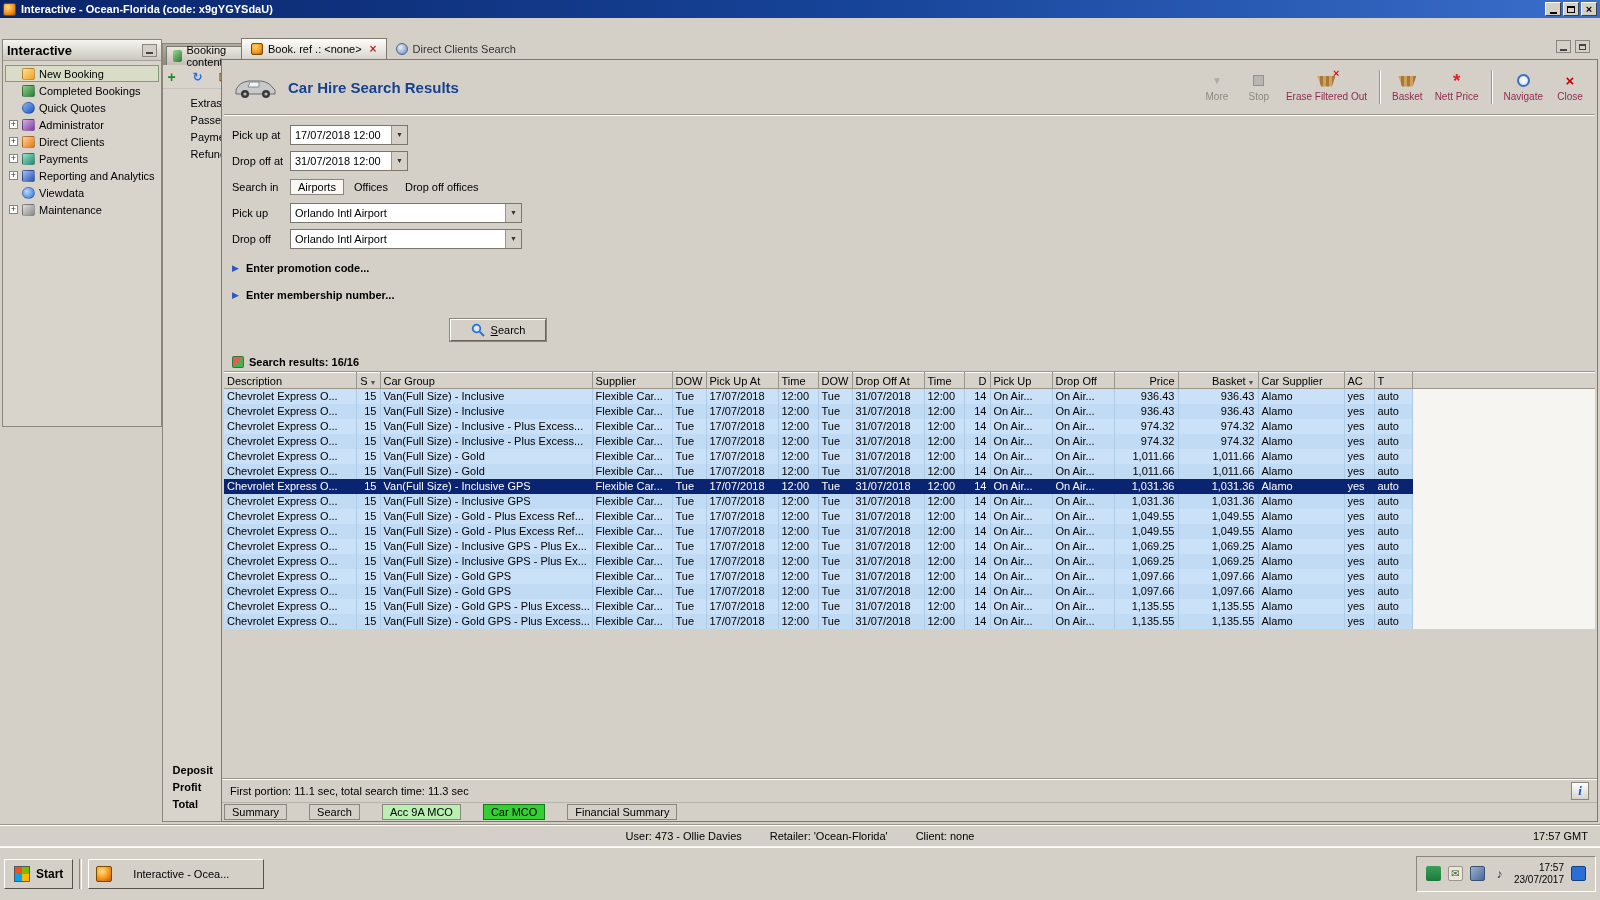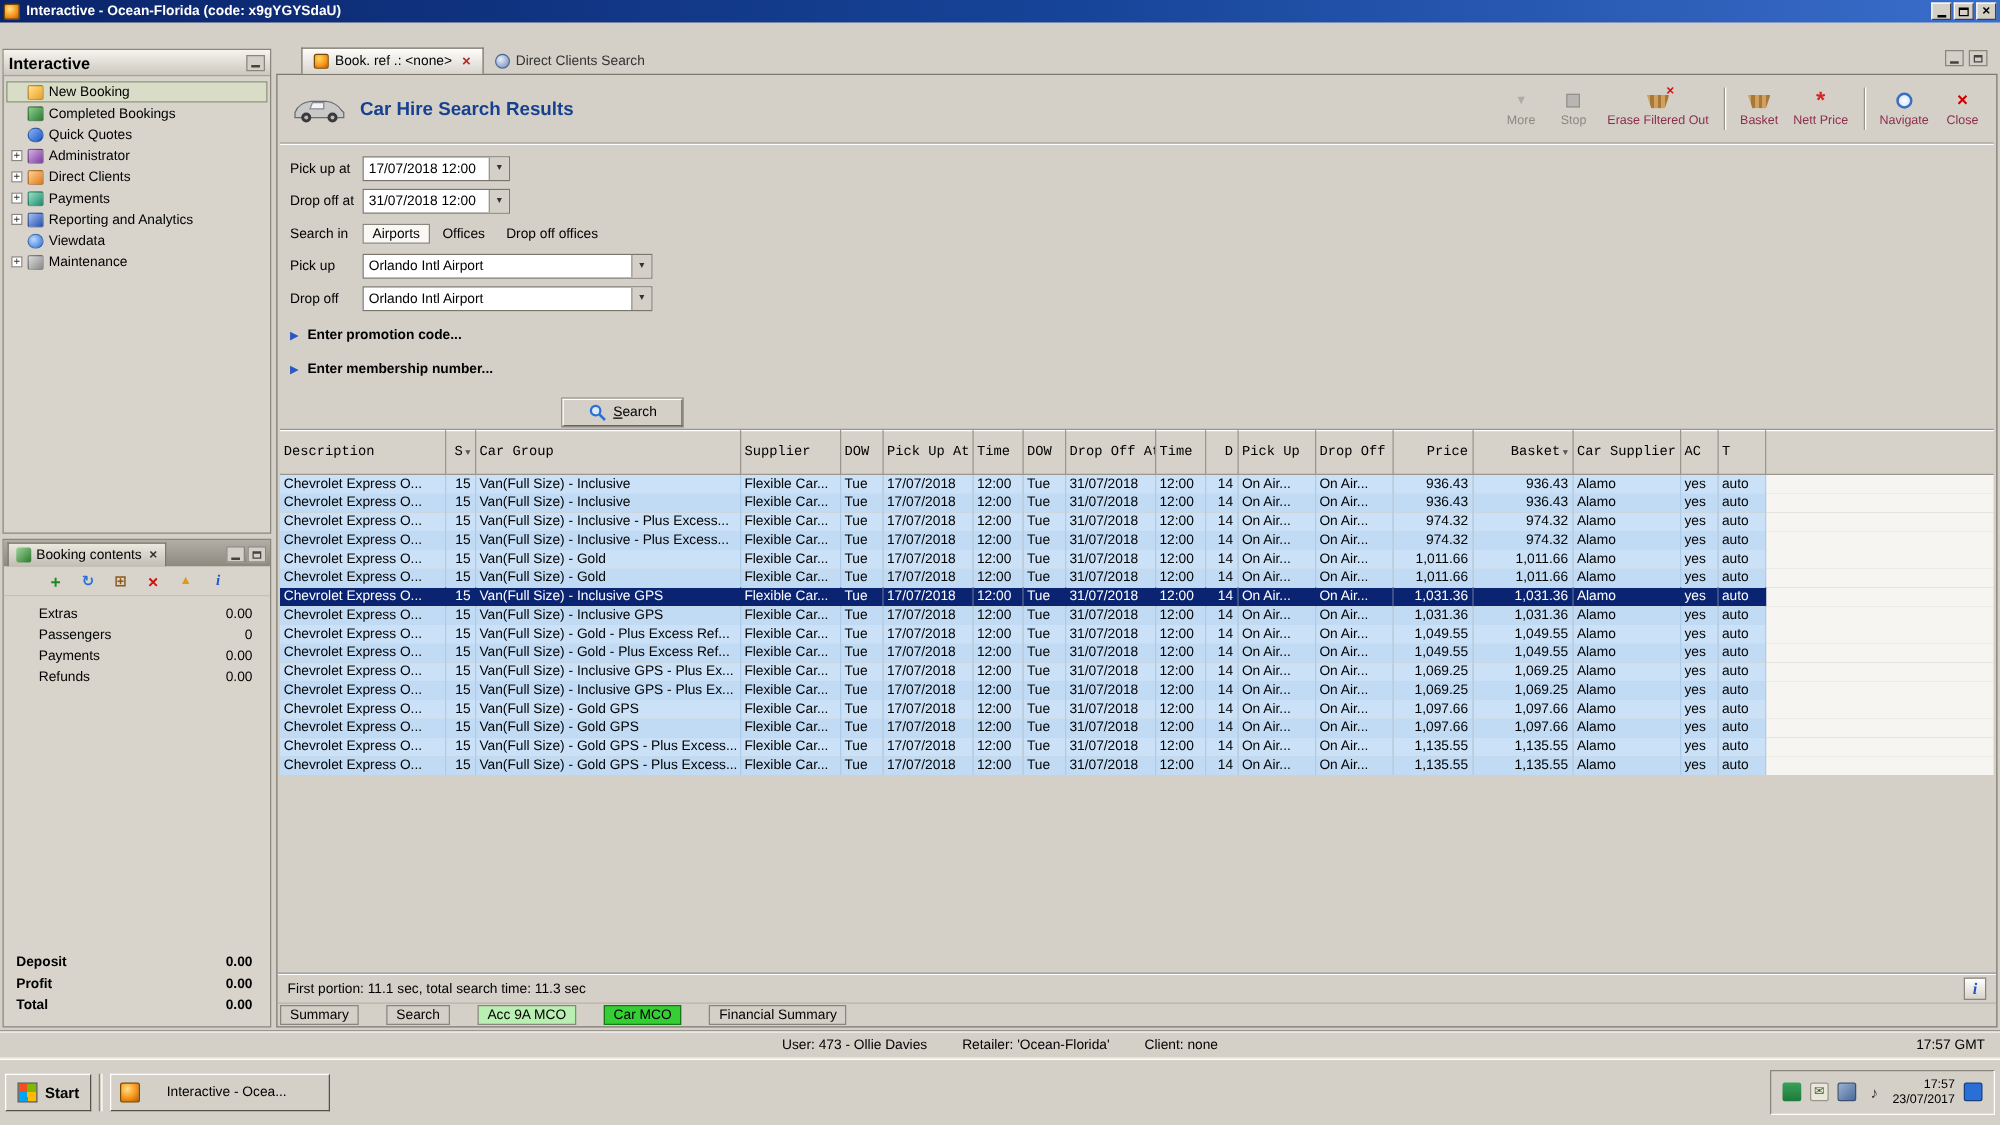--- a/index.html
+++ b/index.html
@@ -21,21 +21,21 @@
   .gl-close { font-size:11px; font-weight:bold; line-height:10px; }
 
   
   .menubar { position:absolute; top:18px; left:0; right:0; height:19px; display:flex; align-items:center;
     padding-left:3px; background:#d4d0c8; border-bottom:1px solid #c4c0b8; }
   .menu-item { padding:2px 8px; }
 
   .body-row { position:absolute; top:37px; left:0; right:0; bottom:76px; display:flex; }
 
   
-  .sidebar { width:218px; flex:0 0 218px; display:flex; flex-direction:column; padding:2px 1px 2px 2px; }
+  .sidebar { width:218px; flex:0 0 218px; display:flex; flex-direction:row; padding:2px 1px 2px 2px; }
   .ipanel { height:388px; border:1px solid #8a867e; background:#d8d4cc; display:flex; flex-direction:column; }
   .ipanel-header { height:21px; display:flex; align-items:center; padding:0 4px;
     background:linear-gradient(#f6f4ee,#ccc8bf); border-bottom:1px solid #a6a29a; }
   .ipanel-title { font-size:13px; font-weight:bold; }
   .mini-btn { width:15px; height:13px; border:1px solid #8a867e; background:#d4d0c8; display:flex; align-items:center; justify-content:center; }
   .mini-btn + .mini-btn { margin-left:2px; }
   .mini-min { width:7px; height:2px; background:#444; margin-top:6px; }
   .mini-max { width:7px; height:6px; border:1px solid #444; border-top-width:2px; }
   .tree { flex:1; padding:4px 2px; overflow:hidden; }
   .tree-item { height:17px; display:flex; align-items:center; gap:4px; padding:0 3px; border:1px solid transparent; }
@@ -131,21 +131,21 @@
     box-shadow:0 0 0 1px #8a867e; display:flex; align-items:center; justify-content:center; gap:6px;
     font-size:11px; font-family:inherit; color:#000; }
 
   .results-label-row { display:flex; align-items:center; gap:5px; margin:13px 0 3px 10px; font-weight:bold; flex:0 0 auto; }
   .res-icon { width:12px; height:12px; border-radius:2px; background:linear-gradient(135deg,#e85a5a 50%,#4ab04a 50%); border:1px solid rgba(0,0,0,.3); }
 
   
   .table-wrap { flex:1; margin:0 2px; overflow:hidden; background:#d4d0c8; border-top:1px solid #9a968e; }
   table.results { border-collapse:collapse; table-layout:fixed; width:100%; }
   th,td { padding:0 3px; height:15px; overflow:hidden; white-space:nowrap; font-size:11px; font-weight:normal; text-align:left; }
-  thead th { background:#d6d2ca; border-right:1px solid #9a968e; border-bottom:1px solid #9a968e; border-top:1px solid #fff; height:35px;font-family:Liberation Mono, monospace; }
+  thead th { background:#d6d2ca; border-right:1px solid #9a968e; border-bottom:1px solid #9a968e; border-top:1px solid #fff; height:16px; }
   thead th .sort { font-size:7px; color:#555; margin-left:2px; }
   tbody td { border-right:1px solid #aecbe8; }
   tr.even td { background:#cae1f7; }
   tr.odd td { background:#c1dbf4; }
   tr.selected td { background:#0a2472; color:#fff; border-right-color:#0a2472; }
   td.cfill, tr.even td.cfill, tr.odd td.cfill, tr.selected td.cfill { background:#f6f5f1; border-right:none; color:#000; }
   th.cfill { border-right:none; }
   .num { text-align:right; }
   col.w0{width:132px} col.w1{width:24px} col.w2{width:212px} col.w3{width:80px} col.w4{width:34px}
   col.w5{width:72px} col.w6{width:40px} col.w7{width:34px} col.w8{width:72px} col.w9{width:40px}
@@ -465,20 +465,24 @@
             <button class="search-btn">
               <svg width="14" height="14" viewBox="0 0 14 14">
                 <circle cx="5.5" cy="5.5" r="3.8" fill="#dce9fb" stroke="#2a6fd6" stroke-width="1.8"></circle>
                 <line x1="8.6" y1="8.6" x2="13" y2="13" stroke="#2a6fd6" stroke-width="2"></line>
               </svg>
               <span><u>S</u>earch</span>
             </button>
           </div>
         </div>
 
+        <div class="results-label-row">
+          <span class="res-icon"></span>
+          <span>Search results: 16/16</span>
+        </div>
 
         <div class="table-wrap">
           <table class="results">
             <colgroup>
                 <col class="w0">
                 <col class="w1">
                 <col class="w2">
                 <col class="w3">
                 <col class="w4">
                 <col class="w5">

